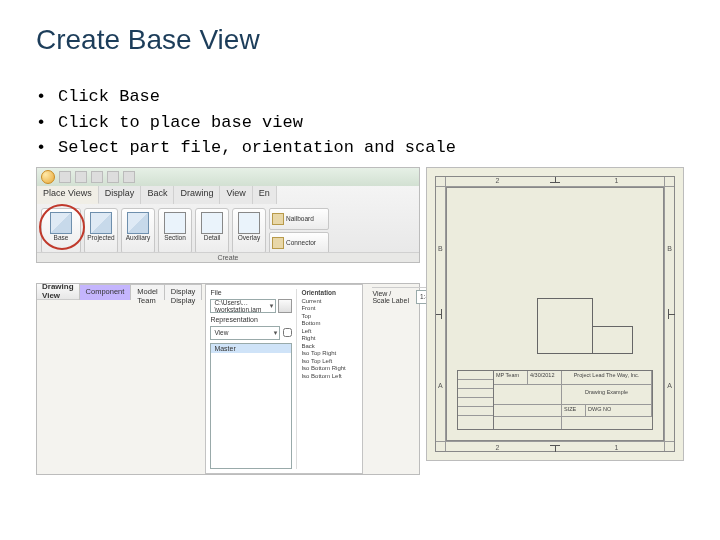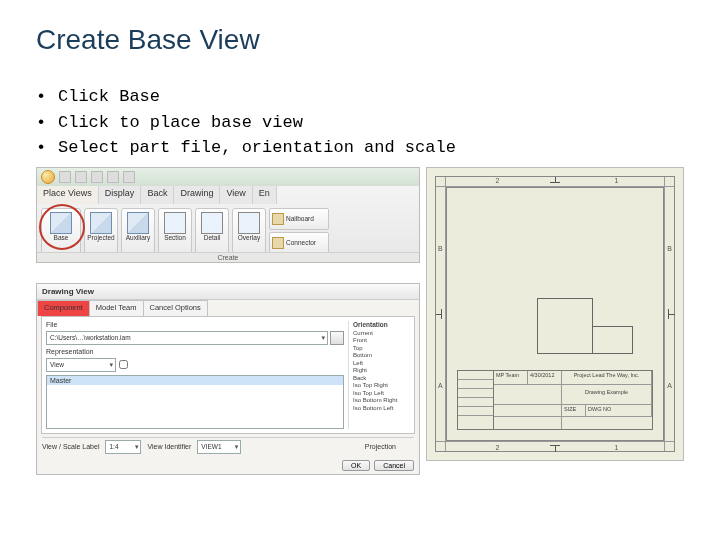--- a/index.html
+++ b/index.html
@@ -26,25 +26,25 @@
   .rbtn.big { width:40px; }
   .rbtn .ricon { width:22px; height:22px; border:1px solid #888; background:#eaf3fb; }
   .rbtn .ricon.cube { background: linear-gradient(135deg,#dfeaf5 50%,#c7d9ea 50%); border:1px solid #6e8fad; }
   .rbtn .rlabel { font-size:6.5px; color:#333; text-align:center; line-height:1; }
   .groupname { position:absolute; bottom:0; left:0; right:0; height:10px; font-size:7px; text-align:center; color:#555; background:#e8e8e6; border-top:1px solid #d0d0d0; line-height:10px; }
   .sidecol { width:60px; display:flex; flex-direction:column; gap:2px; }
   .sidebtn { height:22px; background:linear-gradient(#fefefe,#ececec); border:1px solid #c7c7c7; border-radius:2px; font-size:6.5px; display:flex; align-items:center; gap:2px; padding:0 2px; color:#333; }
   .sidebtn .sicon { width:12px; height:12px; background:#e8d7a8; border:1px solid #b89a4a; }
   .redcircle { position:absolute; width:46px; height:46px; border:2px solid #c0392b; border-radius:50%; left:2px; top:36px; pointer-events:none; }
   
-  .dialog { height:192px; background:#f4f3ef; display:flex; flex-direction:column; font-size:8px; color:#333;justify-content:space-between; }
+  .dialog { height:192px; background:#f4f3ef; display:flex; flex-direction:row; font-size:8px; color:#333;justify-content:space-between; }
   .dlgtitle { height:16px; background:linear-gradient(#fafafa,#e7e7e7); border-bottom:1px solid #ccc; display:flex; align-items:center; padding:0 5px; font-weight:bold; font-size:8px; }
   .dlgtabs { display:flex; height:16px; }
   .dlgtab { padding:2px 6px; font-size:7.5px; border:1px solid #c3c3c3; border-bottom:none; background:#f3f3f3; margin-right:-1px; }
-  .dlgtab.active { background:#ef4444; }
+  .dlgtab.active { background:#c4b5fd; }
   .dlgbody { flex:1; background:#fff; margin:0 4px; border:1px solid #c3c3c3; padding:4px; display:flex; gap:4px; }
   .dlgleft { flex:1; display:flex; flex-direction:column; gap:3px; }
   .dlgright { width:62px; border-left:1px solid #ddd; padding-left:4px; font-size:6.5px; color:#444; }
   .fieldlbl { font-size:7px; color:#333; }
   .combo { height:14px; border:1px solid #9aa; background:#fff; display:flex; align-items:center; padding:0 3px; font-size:6.5px; color:#333; position:relative; }
   .combo::after { content:"▾"; position:absolute; right:2px; font-size:7px; color:#555; }
   .btnbrowse { width:14px; height:14px; border:1px solid #999; background:linear-gradient(#fafafa,#e0e0e0); margin-left:2px; }
   .listbox { flex:1; border:1px solid #9aa; background:#fff; min-height:46px; }
   .listbox .hili { background:#cfe3f8; font-size:7px; padding:1px 3px; }
   .bottombar { height:40px; padding:3px 5px; font-size:7px; color:#333; display:flex; flex-direction:column; gap:2px; }
@@ -150,21 +150,21 @@
         </div>
         <div class="groupname">Create</div>
         <div class="redcircle"></div>
       </div>
 
       <div class="panel dialog">
         <div class="dlgtitle">Drawing View</div>
         <div class="dlgtabs">
           <div class="dlgtab active">Component</div>
           <div class="dlgtab">Model Team</div>
-          <div class="dlgtab">Cancel Options</div>
+          <div class="dlgtab">Display Display</div>
         </div>
         <div class="dlgbody">
           <div class="dlgleft">
             <div class="fieldlbl">File</div>
             <div style="display:flex;">
               <div class="combo" style="flex:1">
                   <span>C:\Users\…\workstation.iam</span>
                 </div>
               <div class="btnbrowse"></div>
             </div>

